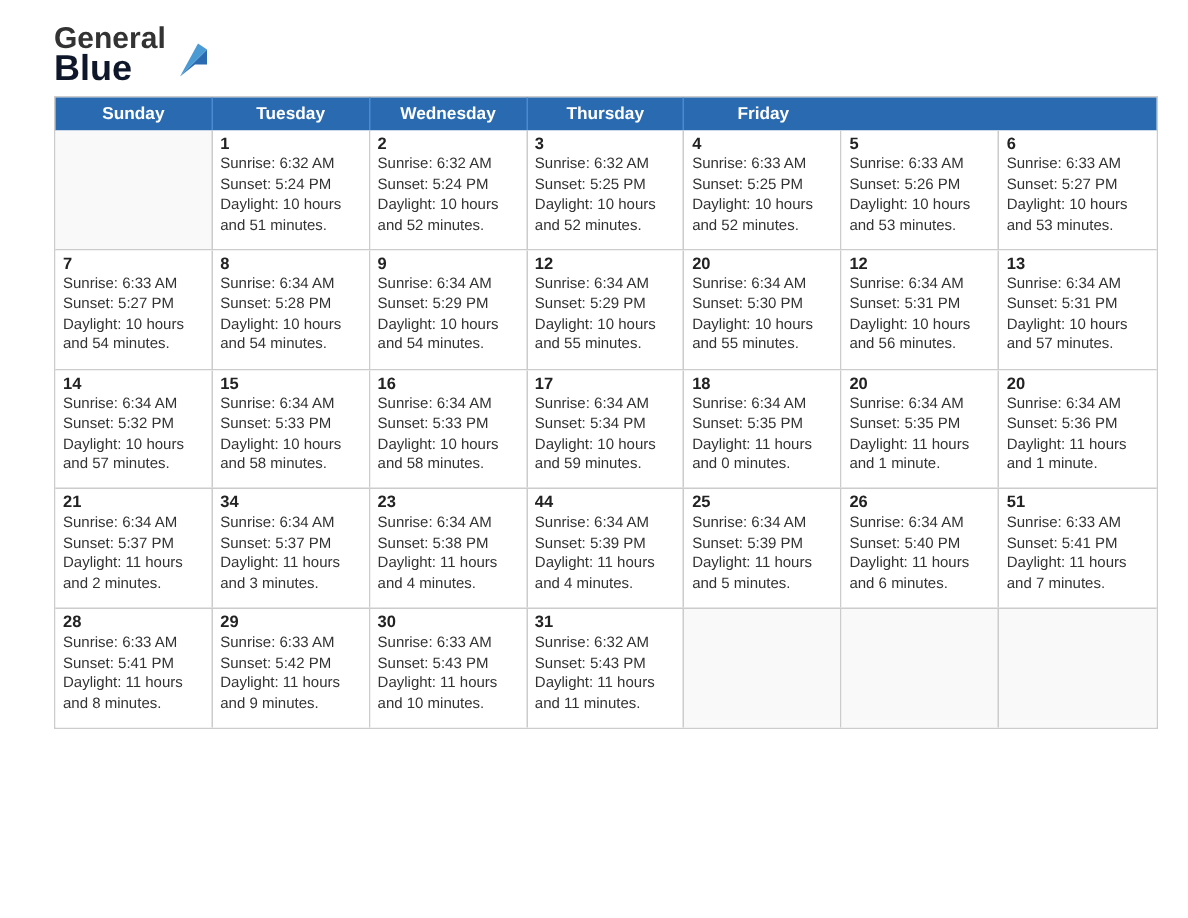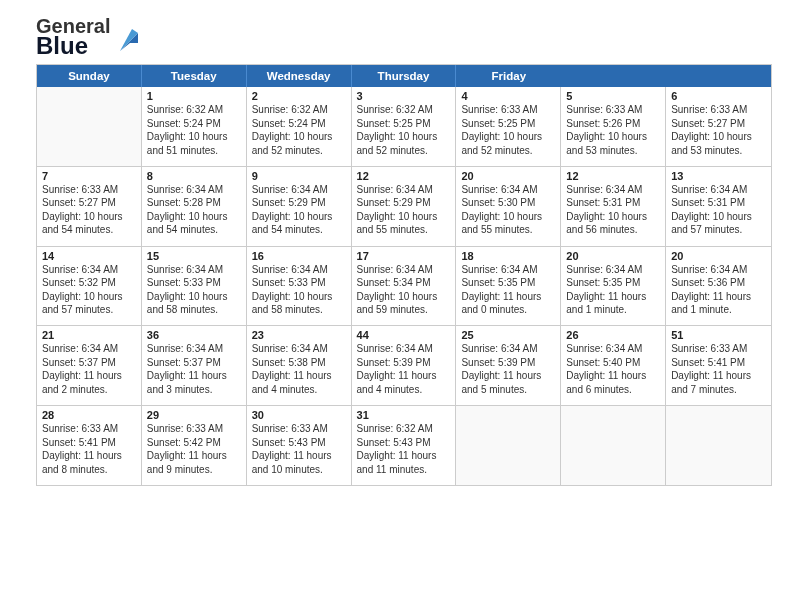--- a/index.html
+++ b/index.html
@@ -279,21 +279,21 @@
         </div>
         <div class="cal-row">
           <div class="cal-cell">
             <span class="day-num">21</span>
             <div class="day-info" style="white-space: pre-line;">Sunrise: 6:34 AM
 Sunset: 5:37 PM
 Daylight: 11 hours
 and 2 minutes.</div>
           </div>
           <div class="cal-cell">
-            <span class="day-num">36</span>
+            <span class="day-num">34</span>
             <div class="day-info" style="white-space: pre-line;">Sunrise: 6:34 AM
 Sunset: 5:37 PM
 Daylight: 11 hours
 and 3 minutes.</div>
           </div>
           <div class="cal-cell">
             <span class="day-num">23</span>
             <div class="day-info" style="white-space: pre-line;">Sunrise: 6:34 AM
 Sunset: 5:38 PM
 Daylight: 11 hours

